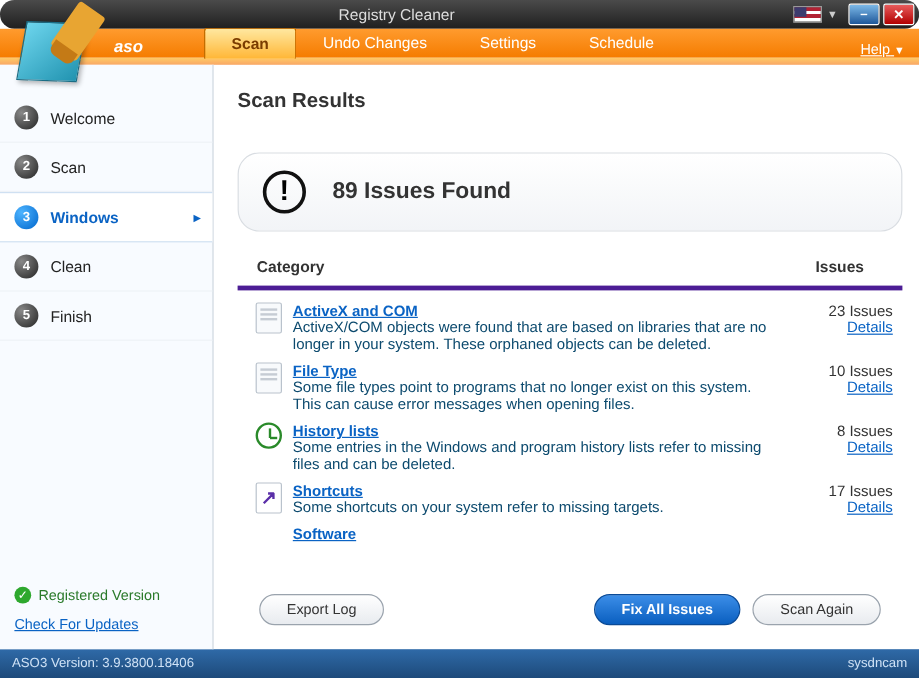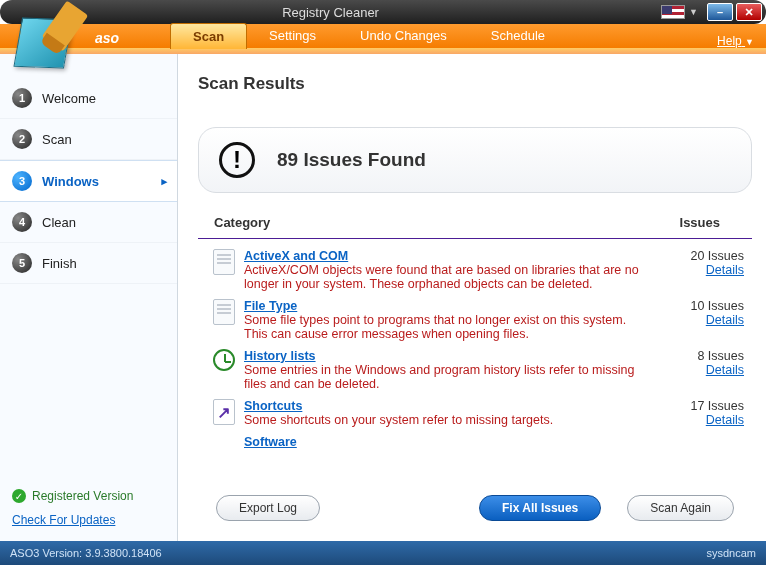--- a/index.html
+++ b/index.html
@@ -46,42 +46,42 @@
 .check-updates { color:#0a63c4; text-decoration:underline; cursor:pointer; }
 .tick { width:14px; height:14px; border-radius:50%; background:#2ea82e; color:#fff; font-size:10px; display:flex; align-items:center; justify-content:center; margin-right:6px; }
 
 
 .main { flex:1; padding:20px 14px 8px 20px; overflow:hidden; display:flex; flex-direction:column; }
 .page-title { font-size:17px; font-weight:bold; color:#333; margin-bottom:33px; }
 .summary { border:1px solid #d9dde2; border-radius:18px; background:linear-gradient(#fff,#f2f4f7); padding:14px 20px; display:flex; align-items:center; margin-bottom:14px; }
 .exclaim { width:36px; height:36px; border:3px solid #111; border-radius:50%; display:flex; align-items:center; justify-content:center; font-size:24px; font-weight:bold; margin-right:22px; }
 .summary-text { font-size:19px; font-weight:bold; color:#333; }
 
-.cat-head { display:flex; padding:8px 16px; border-bottom:1px solid #4c1d95; font-weight:bold; font-size:13px; color:#333; }
+.cat-head { display:flex; padding:8px 16px; border-bottom:4px solid #4c1d95; font-weight:bold; font-size:13px; color:#333; }
 .cat-head .h1 { flex:1; }
 .cat-head .h2 { width:90px; text-align:right; padding-right:16px; }
 
 .list-wrap { flex:1; position:relative; border:0; }
 .list { position:absolute; inset:0; overflow-y:auto; padding:6px 4px 6px 8px; }
 .row { display:flex; padding:4px 4px; font-size:12.5px; color:#333; }
 .row .icon { width:28px; height:28px; flex-shrink:0; margin-right:6px; display:flex; align-items:flex-start; justify-content:center; }
 .row .txt { flex:1; padding-right:8px; }
 .row .txt .name { color:#0a63c4; text-decoration:underline; font-weight:bold; cursor:pointer; }
-.row .txt .desc { color:#b91c1c; }
+.row .txt .desc { color:#0c4a6e; }
 .row .right { width:86px; text-align:right; flex-shrink:0; }
 .row .right .count { color:#333; }
 .row .right .details { color:#0a63c4; text-decoration:underline; cursor:pointer; }
 
 .list::-webkit-scrollbar { width:16px; }
 .list::-webkit-scrollbar-track { background:#eef1f5; }
 .list::-webkit-scrollbar-thumb { background:#c2cad4; border:1px solid #aab3bf; }
 .list::-webkit-scrollbar-button { background:#dde3ea; height:16px; border:1px solid #bcc4ce; }
 
 
-.footer-btns { display:flex; padding:14px 18px 12px; gap:26px; align-items:flex-start; }
+.footer-btns { display:flex; padding:14px 18px 12px; gap:10px; align-items:flex-start; }
 .footer-btns .spacer { flex:1; }
 .btn { height:26px; padding:0 22px; border-radius:14px; border:1px solid #9aa3ad; background:linear-gradient(#fff,#e8ebef); font-size:12px; color:#333; cursor:pointer; }
 .btn.primary { background:linear-gradient(#3c8ee8,#0a5fc0); border:1px solid #0a4a96; color:#fff; font-weight:bold; }
 
 
 .statusbar { height:22px; background:linear-gradient(#2f6aa8,#1d4a7a); color:#cfe2f6; font-size:11px; display:flex; align-items:center; padding:12px 10px; justify-content:space-between; }
 
 
 .ico-box { width:22px; height:26px; border:1px solid #b9c2cc; border-radius:2px; background:#f8fafc; position:relative; }
 .ico-box::after { content:""; position:absolute; top:4px; left:3px; right:3px; height:2px; background:#c6ccd4; box-shadow:0 4px 0 #c6ccd4,0 8px 0 #c6ccd4; }
@@ -101,24 +101,24 @@
   <div class="winbtn close">✕</div>
 </div>
 
 <div class="tabstrip">
   <span class="brand">aso</span>
   <div style="width:70px"></div>
   <div class="tab active">
       <span>Scan</span>
     </div>
   <div class="tab">
+      <span>Undo Changes</span>
+    </div>
+  <div class="tab">
       <span>Settings</span>
-    </div>
-  <div class="tab">
-      <span>Undo Changes</span>
     </div>
   <div class="tab">
       <span>Schedule</span>
     </div>
   <div class="help"><span>Help</span> <span class="caret">▼</span></div>
 </div>
 <div class="substrip"></div>
 
 <div class="logo">
   <div class="cube"></div>
@@ -174,21 +174,21 @@
       <div class="list" id="cat-list">
           <div class="row">
             <div class="icon">
               <div class="ico-box"></div>
             </div>
      <div class="txt">
        <span class="name">ActiveX and COM</span><br>
        <span class="desc">ActiveX/COM objects were found that are based on libraries that are no longer in your system. These orphaned objects can be deleted.</span>
      </div>
      <div class="right">
-              <div class="count">20 Issues</div>
+              <div class="count">23 Issues</div>
        <div class="details">Details</div>
             </div>
           </div>
           <div class="row">
             <div class="icon">
               <div class="ico-box"></div>
             </div>
      <div class="txt">
        <span class="name">File Type</span><br>
        <span class="desc">Some file types point to programs that no longer exist on this system. This can cause error messages when opening files.</span>

